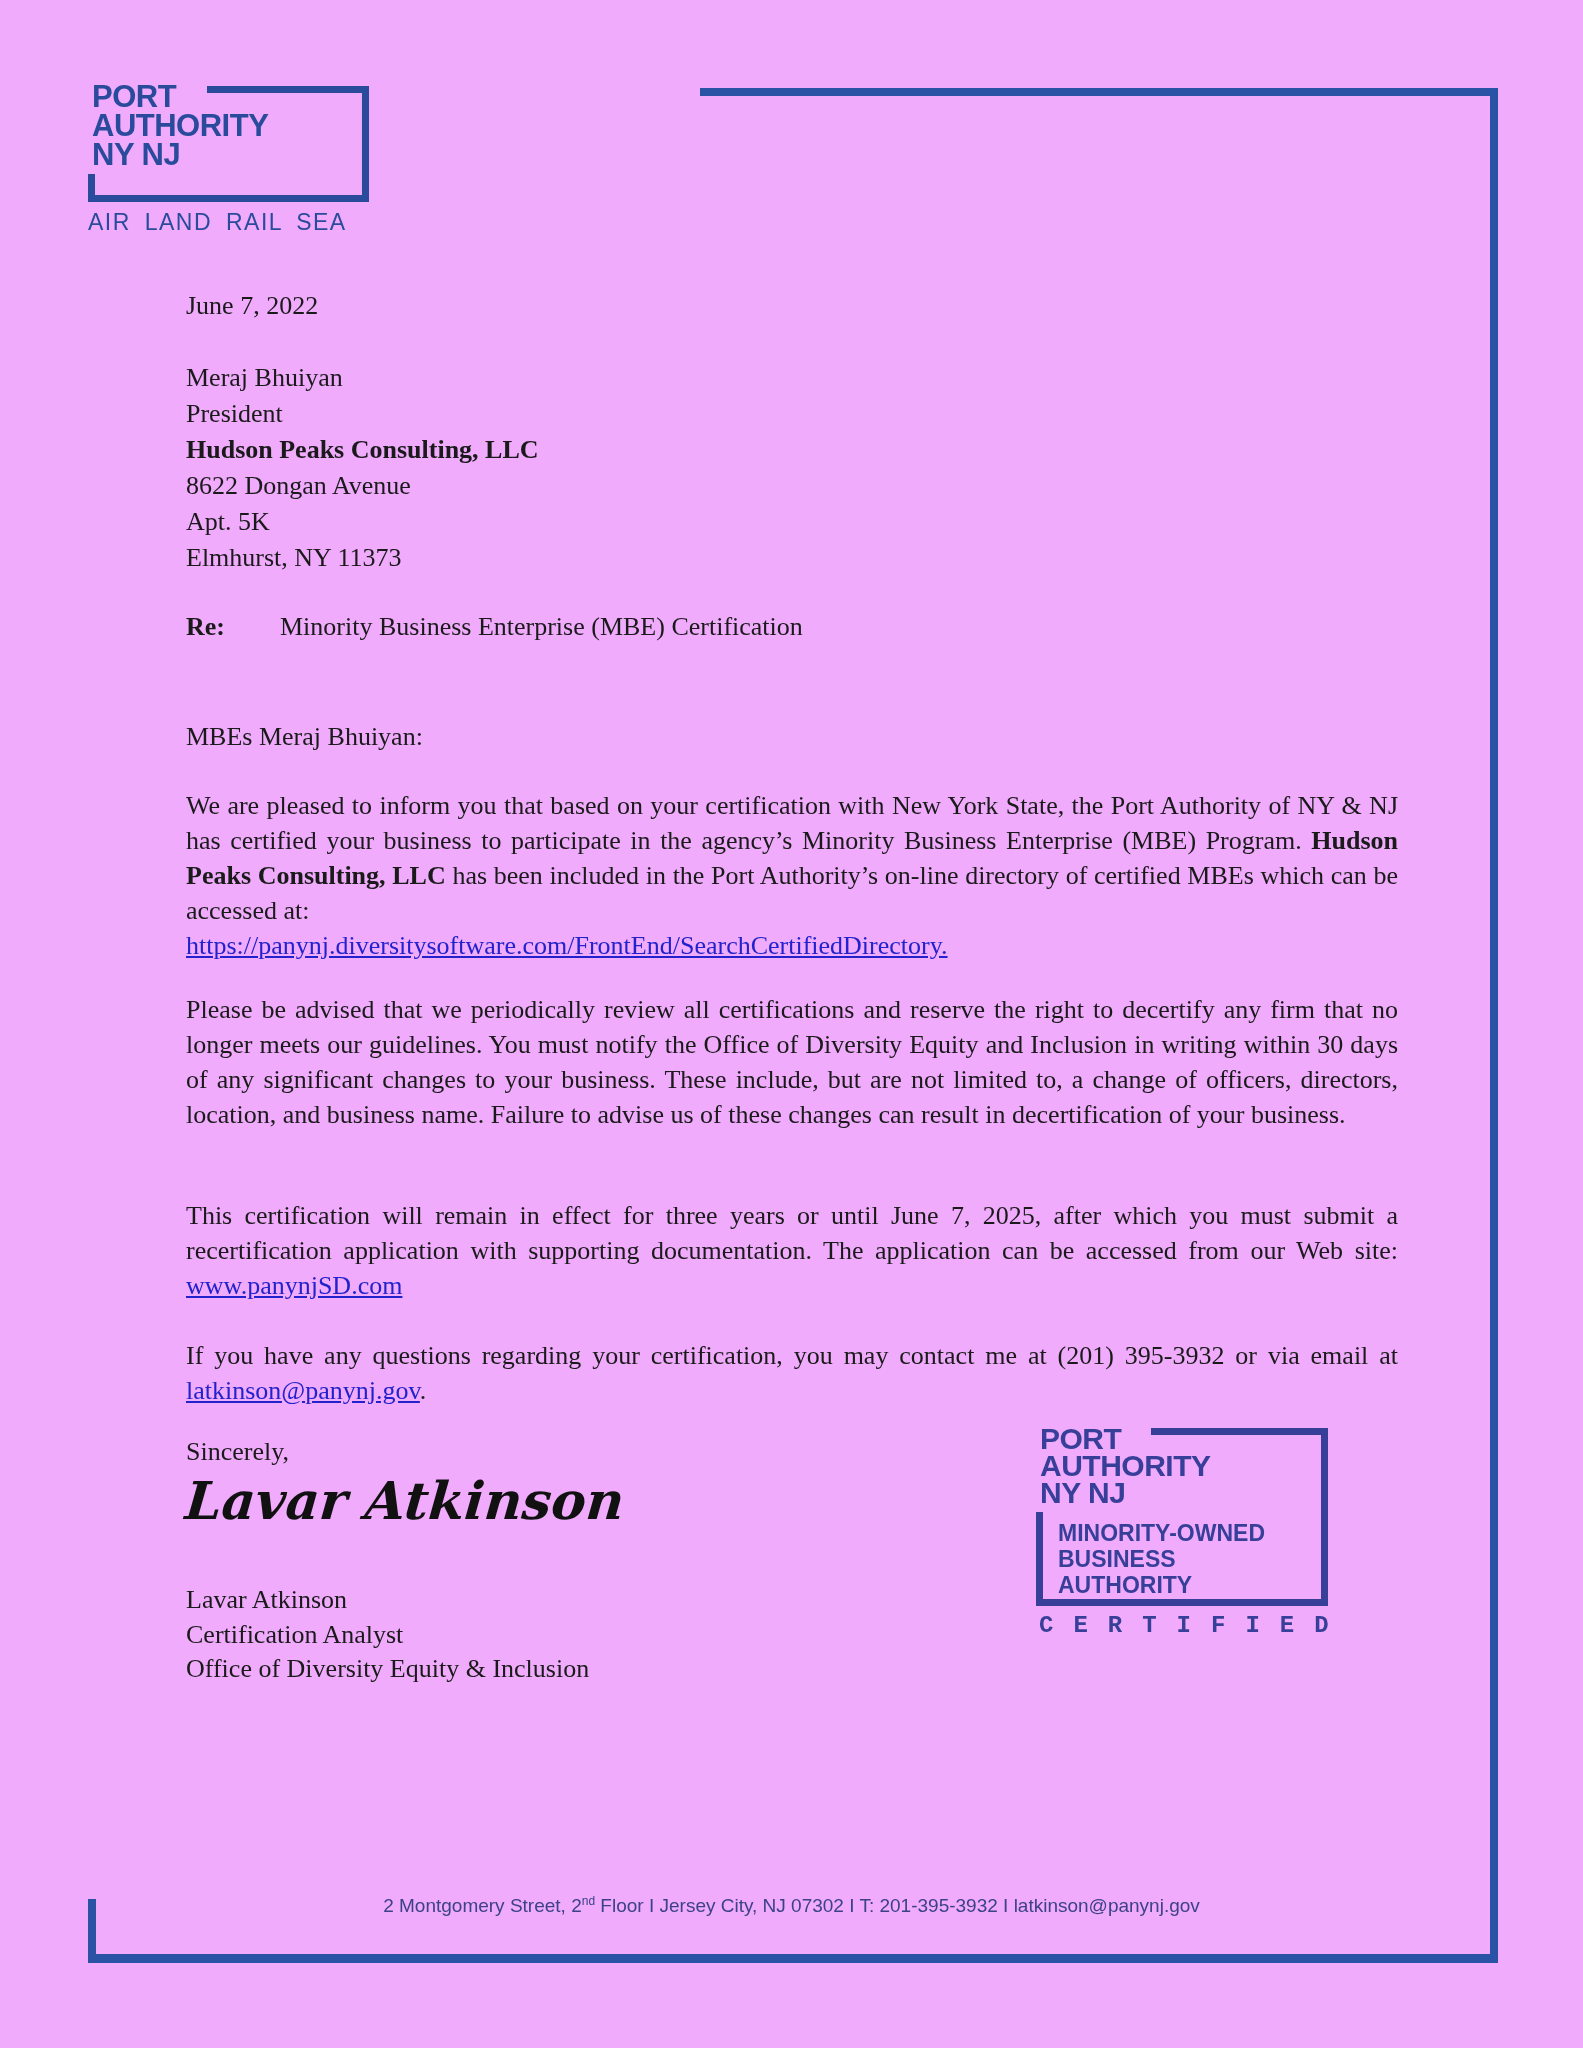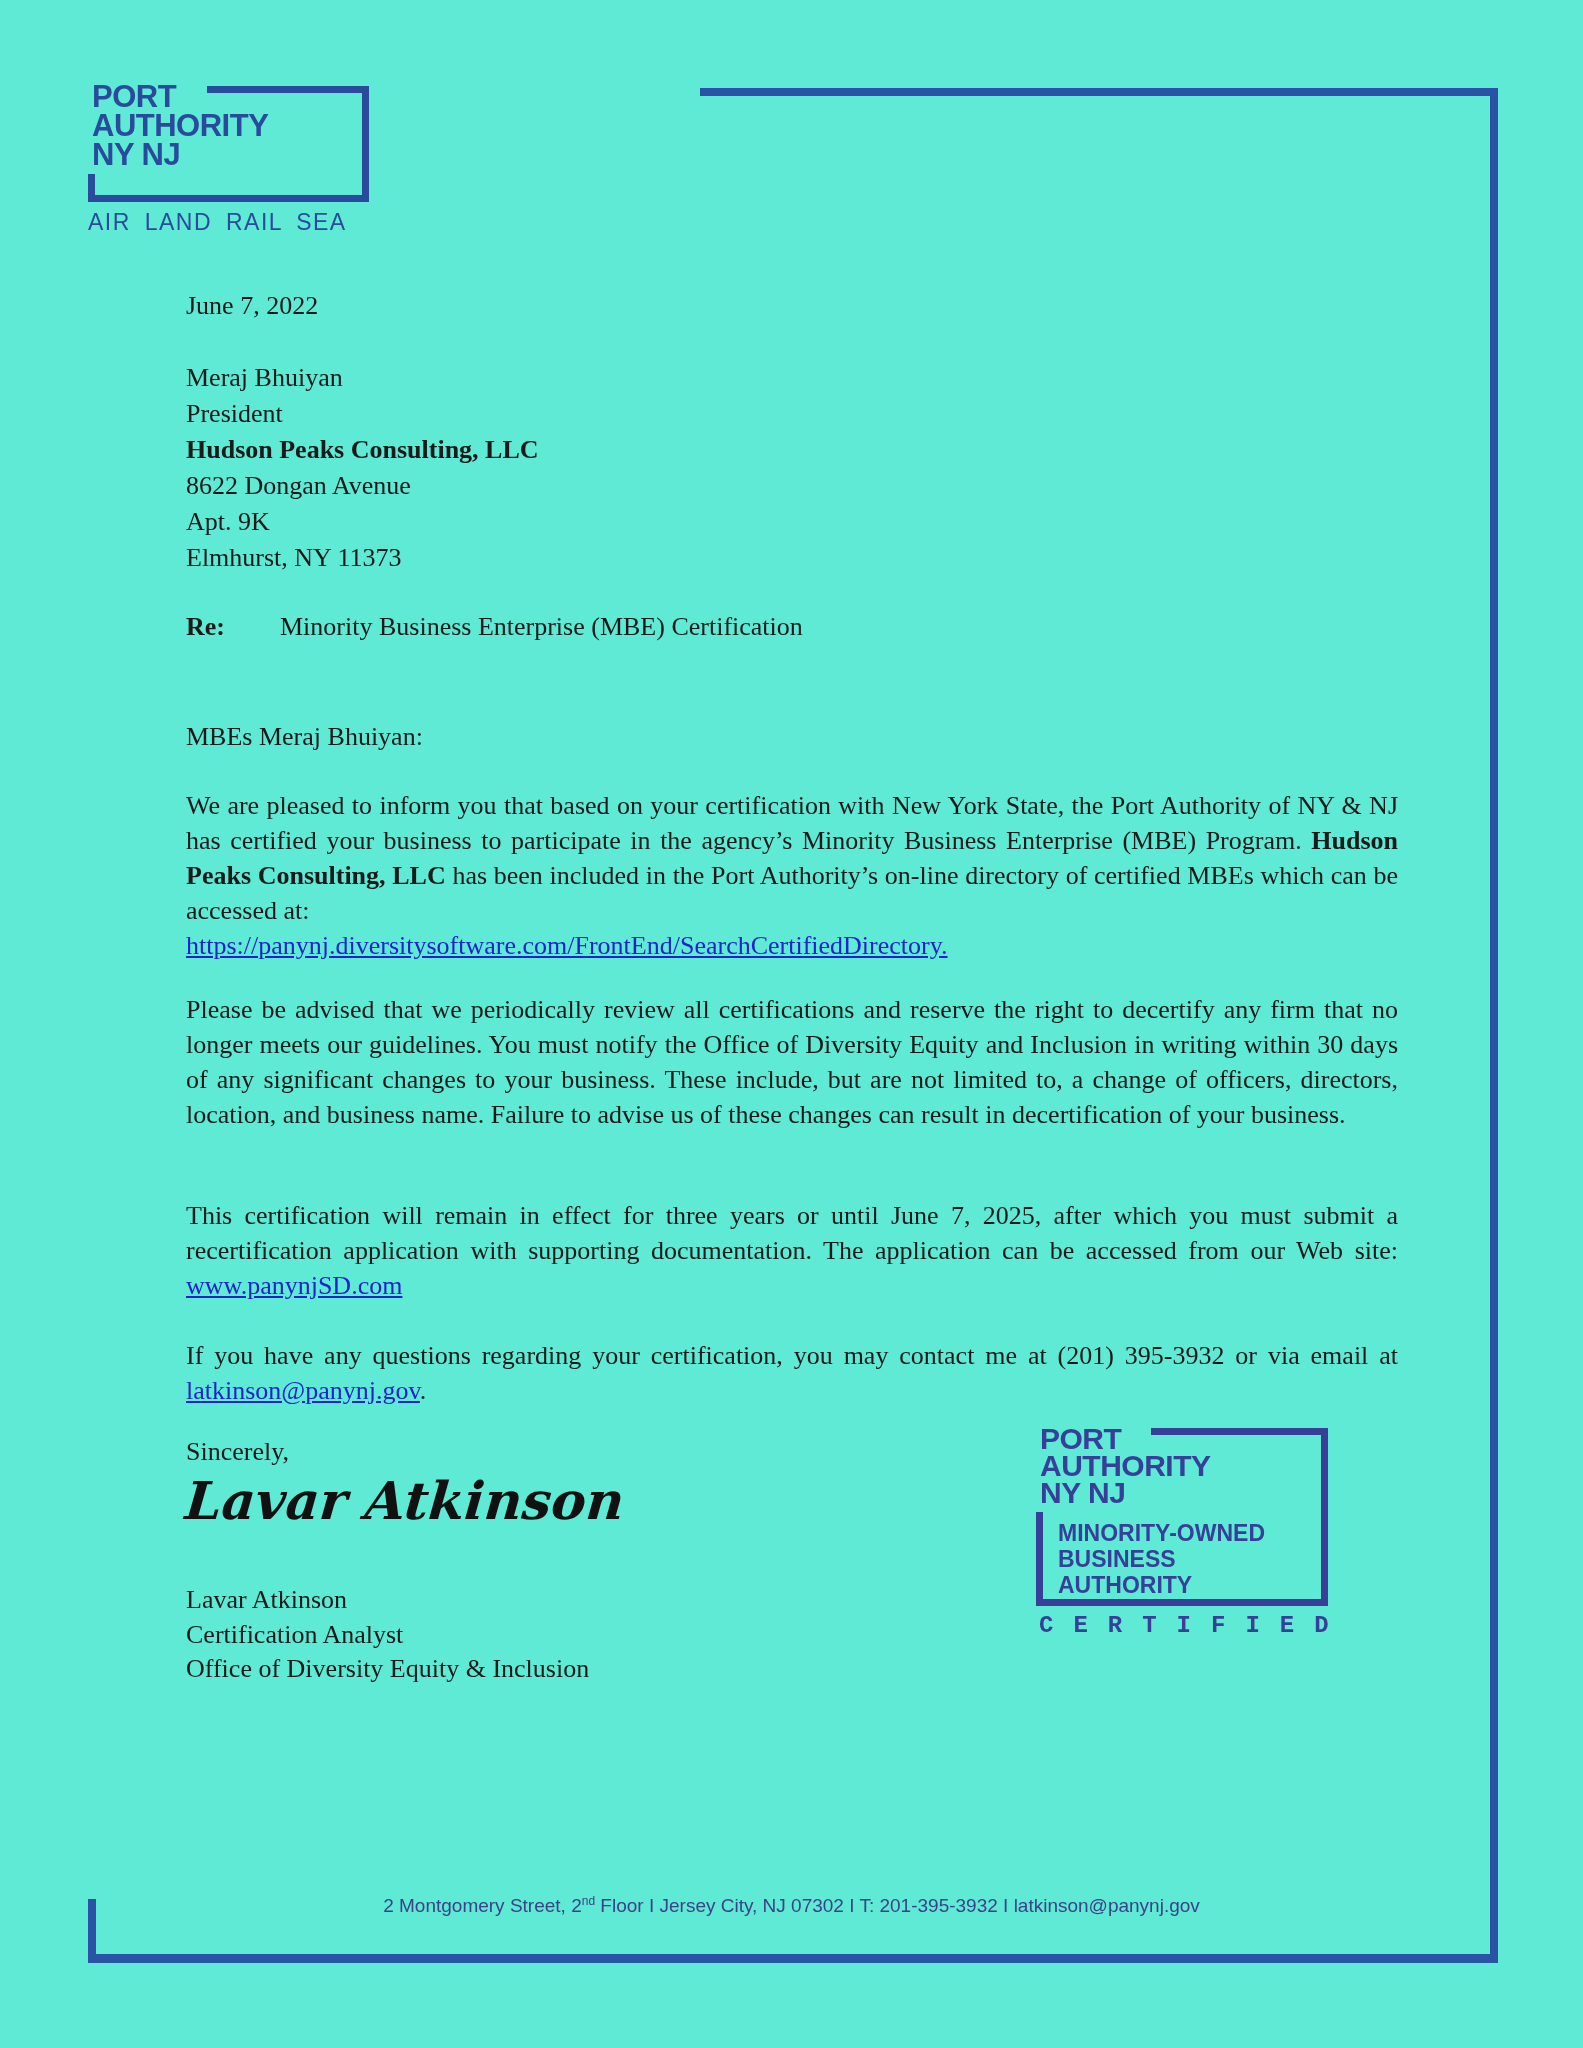--- a/index.html
+++ b/index.html
@@ -1,17 +1,17 @@
 <!DOCTYPE html>
 <html><head>
 <meta charset="utf-8">
 <style>
   html,body { margin:0; padding:0; background:#ffffff; }
   .page {
-    position:relative; width:1583px; height:2048px; background:#5eead4;
+    position:relative; width:1583px; height:2048px; background:#f0abfc;
     font-family:"Liberation Serif", serif; color:#1a1a1a; overflow:hidden;
   }
 
   
   .frame { position:absolute; background:#2b53a5; }
   .frame-top    { left:700px;  top:88px;   width:798px;  height:8px;  }
   .frame-right  { left:1490px; top:88px;   width:8px;    height:1875px; }
   .frame-bottom { left:88px;   top:1954px; width:1410px; height:9px;  }
   .frame-bl     { left:88px;   top:1899px; width:8px;    height:60px; }
 
@@ -104,21 +104,21 @@
   </div>
   <div class="pa-tagline">AIR LAND RAIL SEA</div>
 
   <div class="tblock" style="top:288px">June 7, 2022</div>
 
   <div class="tblock addr" style="top:360px">
     <div>Meraj Bhuiyan</div>
     <div>President</div>
     <div style="font-weight:bold">Hudson Peaks Consulting, LLC</div>
     <div>8622 Dongan Avenue</div>
-    <div>Apt. 9K</div>
+    <div>Apt. 5K</div>
     <div>Elmhurst, NY 11373</div>
   </div>
 
   <div class="tblock" style="top:608px">
     <div class="re-row">
       <span class="re-lbl">Re:</span>
       <span>Minority Business Enterprise (MBE) Certification</span>
     </div>
   </div>
 

